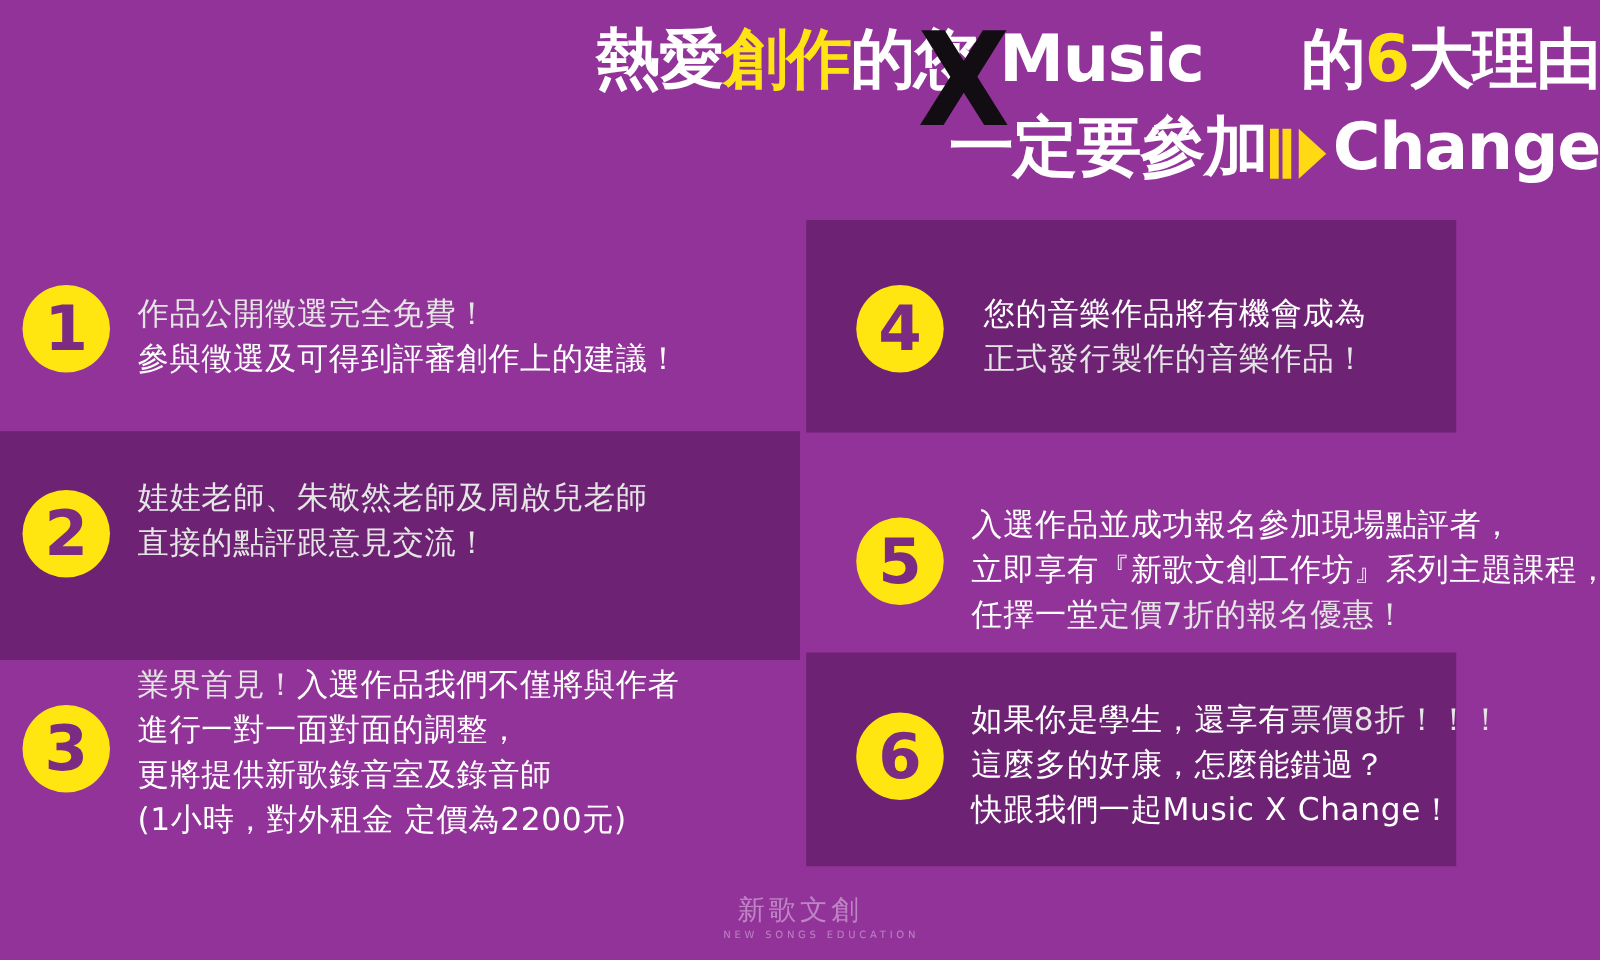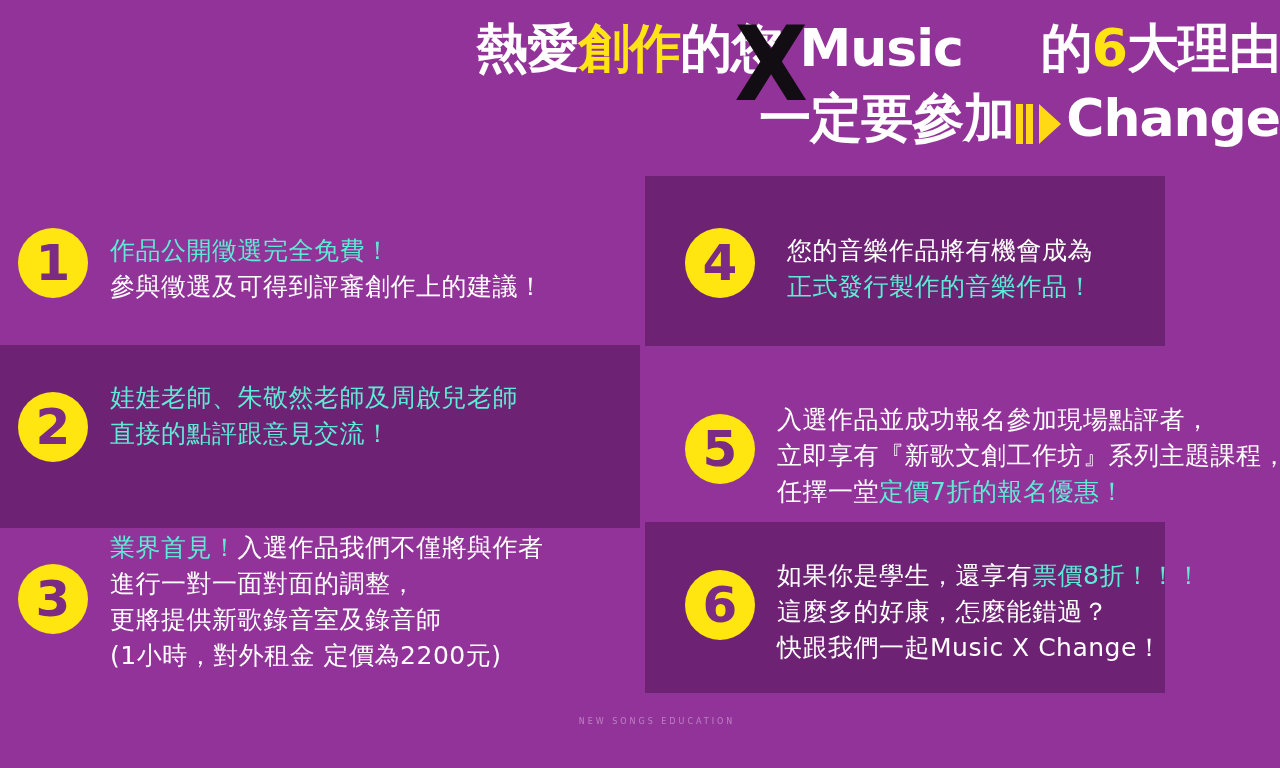--- a/index.html
+++ b/index.html
@@ -111,21 +111,21 @@
     margin-left: 22px;
     padding-top: 2px;
   }
   .line {
     font-size: 25px;
     line-height: 36px;
     color: #ffffff;
     white-space: nowrap;
     letter-spacing: 0.5px;
   }
-  .hi { color: #5eead4; }
+  .hi { color: #e5e5e5; }
 
   
   .item-1 { left: 18px;  top: 228px; }
   .item-2 { left: 18px;  top: 378px; }
   .item-3 { left: 18px;  top: 528px; }
   .item-4 { left: 685px; top: 228px; }
   .item-5 { left: 685px; top: 400px; }
   .item-6 { left: 685px; top: 556px; }
 
   .item-1 .lines { padding-top: 5px; }
@@ -227,16 +227,17 @@
   <div class="item item-6">
     <div class="badge">6</div>
     <div class="lines">
       <div class="line"><span>如果你是學生，還享有</span><span class="hi">票價8折！！！</span></div>
       <div class="line"><span>這麼多的好康，怎麼能錯過？</span></div>
       <div class="line"><span>快跟我們一起Music X Change！</span></div>
     </div>
   </div>
 
   <div class="footer-logo">
+    <div class="logo-cn">新歌文創</div>
     <div class="logo-en">NEW SONGS EDUCATION</div>
   </div>
 
 </div>
 
 </body></html>

